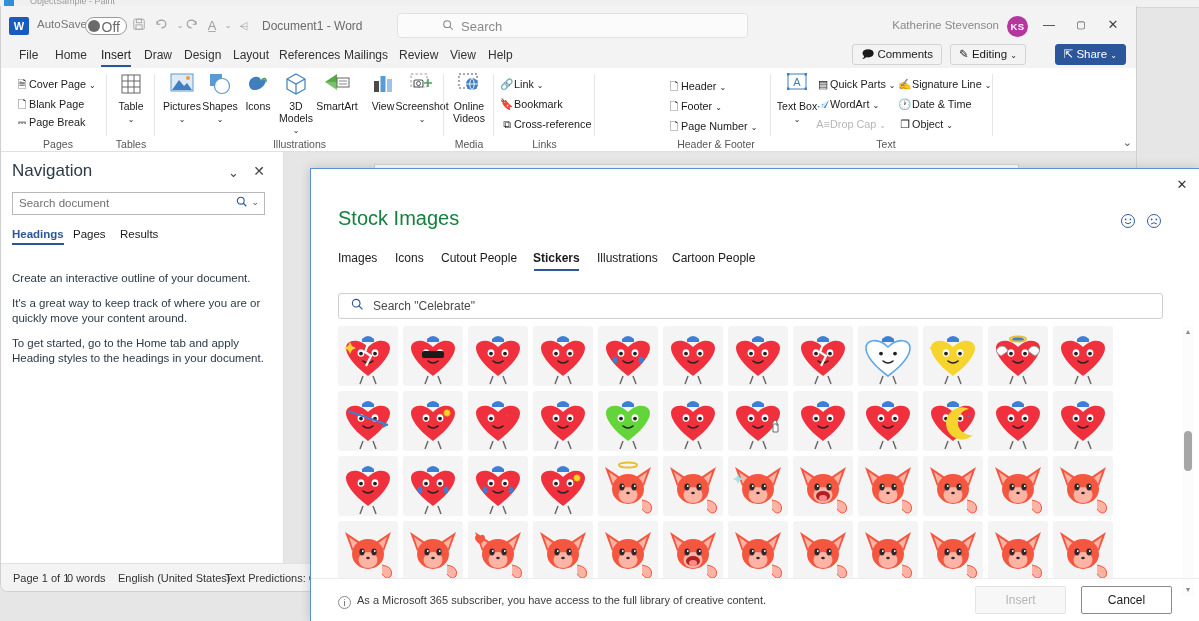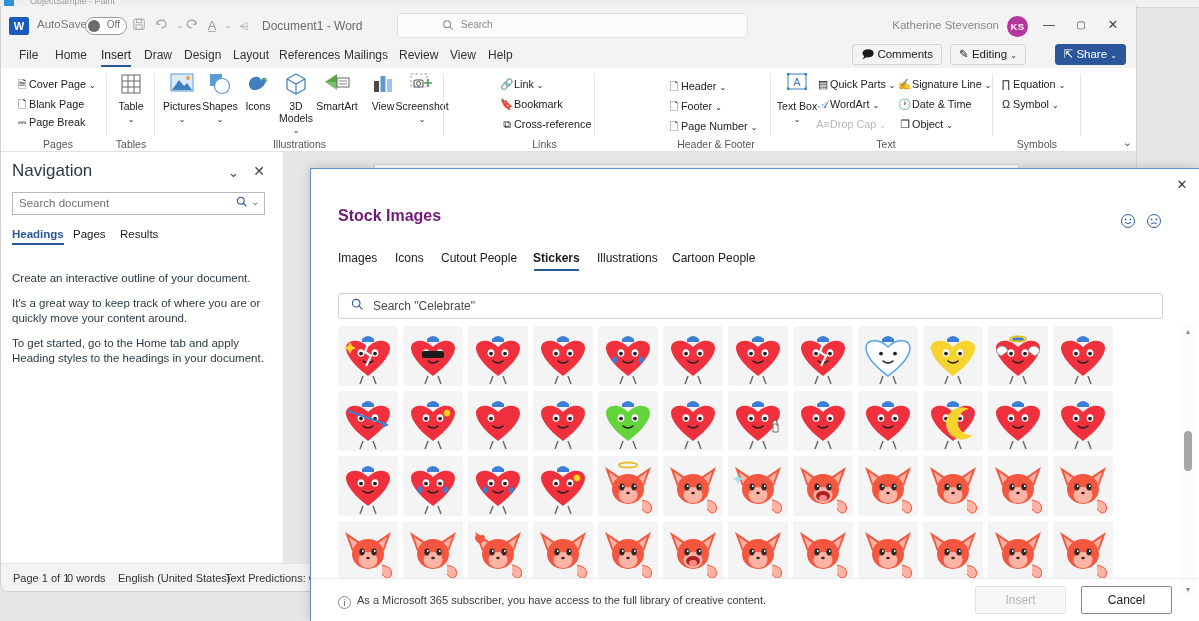--- a/index.html
+++ b/index.html
@@ -25,27 +25,27 @@
   }
 
   
   #titlebar { position:relative; height:38px; background:#f3f3f3; }
   .word-logo { position:absolute; left:8px; top:11px; width:20px; height:18px; background:#185abd; border-radius:2px;
                color:#fff; font-size:11px; font-weight:bold; text-align:center; line-height:18px; }
   .autosave { position:absolute; left:36px; top:12px; font-size:11.5px; color:#777; }
   .toggle { position:absolute; left:84px; top:11px; width:42px; height:18px; border-radius:9px; background:#fff;
             border:1px solid #9a9a9a; }
   .toggle .knob { position:absolute; left:2px; top:2px; width:12px; height:12px; border-radius:50%; background:#6b6b6b; }
-  .toggle .tlbl { position:absolute; right:6px; top:1px; font-size:10px; color:#6b6b6b; }
+  .toggle .tlbl { position:absolute; right:6px; top:1px; font-size:14px; color:#6b6b6b; }
   .tb-icon { position:absolute; top:11px; font-size:14px; color:#909090; width:18px; text-align:center; line-height:18px; }
   .doc-title { position:absolute; left:261px; top:13px; font-size:12px; color:#6a6a6a;text-align:right; }
   #search-box { position:absolute; left:396px; top:7px; width:351px; height:25px; border:1px solid #e2e2e2;
                 background:#fbfbfb; border-radius:4px; }
   #search-box .sico { position:absolute; left:44px; top:5px; font-size:12px; color:#8a8a8a; }
-  #search-box .sph { position:absolute; left:63px; top:5px; font-size:10px; color:#8a8a8a; }
+  #search-box .sph { position:absolute; left:63px; top:5px; font-size:13px; color:#8a8a8a; }
   .user-name { position:absolute; right:137px; top:13px; font-size:11.5px; color:#8a8a8a; }
   .avatar { position:absolute; right:108px; top:10px; width:21px; height:21px; border-radius:50%; background:#b5369c;
             color:#fff; font-size:9.5px; font-weight:bold; text-align:center; line-height:21px; letter-spacing:.3px;}
   .wbtn { position:absolute; top:8px; width:30px; height:22px; text-align:center; line-height:22px; font-size:12px; color:#444; }
 
   
   #ribbon-tabs { position:relative; height:24px; background:#f3f3f3; }
   .rtab { position:absolute; top:2px; height:20px; font-size:12px; color:#333; padding:2px 6px; }
   .rtab.active { color:#1b1b1b; }
   .rtab.active:after { content:""; position:absolute; left:6px; right:6px; bottom:-1px; height:2px; background:#2b579a; }
@@ -90,21 +90,21 @@
   
   #statusbar { position:absolute; left:0; right:0; bottom:0; height:28px; background:#f3f3f3; border-top:1px solid #e2e2e2; }
   .sb { position:absolute; top:8px; font-size:11px; color:#333; white-space:nowrap; }
 
   
   #dialog { position:absolute; left:310px; top:168px; width:889px; height:453px;
             background:#fff; border:1px solid #5b8fd1; border-right:none; border-bottom:none;
             box-shadow:0 0 10px rgba(0,0,0,.18); }
   #dlg-close { position:absolute; right:6px; top:6px; width:22px; height:20px; text-align:center; line-height:20px;
                font-size:13px; color:#333; }
-  #dlg-title { position:absolute; left:27px; top:38px; font-size:16px; color:#701a75; font-weight:bold; }
+  #dlg-title { position:absolute; left:27px; top:38px; font-size:20px; color:#15803d; font-weight:normal; }
   .react { position:absolute; top:44px; font-size:15px; color:#2b579a; }
   .dtab { position:absolute; top:82px; font-size:12px; color:#1b1b1b; padding-bottom:6px; }
   .dtab.active { font-weight:bold; }
   .dtab.active:after { content:""; position:absolute; left:1px; right:1px; bottom:0; height:2px; background:#2b579a; }
   #dlg-search { position:absolute; left:27px; top:124px; width:825px; height:26px; border:1px solid #cfcfcf; border-radius:3px; background:#fff; }
   #dlg-search .dsi { position:absolute; left:12px; top:4px; font-size:12px; color:#2b579a; }
   #dlg-search .dsp { position:absolute; left:34px; top:5px; font-size:12px; color:#4a4a4a; }
 
   #grid-wrap { position:absolute; left:27px; top:157px; width:825px; height:253px; overflow:hidden; }
   #grid { position:relative; display:flex; flex-wrap:wrap; gap:5px; }
@@ -315,20 +315,34 @@
               <circle cx="9.5" cy="11.5" r="2" fill="none" stroke="#555" stroke-width="1"></circle>
               <path d="M19 7 L19 15 M15 11 L23 11" stroke="#4aa05a" stroke-width="1.6"></path>
             </svg>
         </span>
         <span>Screenshot</span><br><span style="font-size:8px">⌄</span>
       </div>
       <div class="glabel">Illustrations</div>
       <div class="sep"></div>
     </div>
 
+    <div class="grp" style="left:443px; width:50px">
+      <div class="bigbtn" style="left:2px">
+        <span class="ic">
+          <svg class="ctr" width="24" height="22" viewBox="0 0 24 22">
+              <rect x="2" y="2" width="18" height="14" fill="none" stroke="#555" stroke-width="1" stroke-dasharray="2 2"></rect>
+              <circle cx="15" cy="12" r="6" fill="#3f7fbf"></circle>
+              <path d="M9 12 h12 M15 6 a9 9 0 0 1 0 12 a9 9 0 0 1 0 -12" fill="none" stroke="#fff" stroke-width=".9"></path>
+            </svg>
+        </span>
+        <span>Online Videos</span>
+      </div>
+      <div class="glabel">Media</div>
+      <div class="sep"></div>
+    </div>
 
     <div class="grp" style="left:493px; width:101px">
       <div class="smitem" style="left:6px; top:10px">
         <span class="ic">🔗</span><span>Link</span> <span style="font-size:8px">⌄</span>
       </div>
       <div class="smitem" style="left:6px; top:30px">
         <span class="ic">🔖</span><span>Bookmark</span>
       </div>
       <div class="smitem" style="left:6px; top:50px">
         <span class="ic">⧉</span><span>Cross-reference</span>
@@ -381,30 +395,20 @@
       <div class="smitem" style="left:127px; top:30px">
         <span class="ic">🕐</span><span>Date &amp; Time</span>
       </div>
       <div class="smitem" style="left:127px; top:50px">
         <span class="ic">❐</span><span>Object</span> <span style="font-size:8px">⌄</span>
       </div>
       <div class="glabel" style="left:30px; width:170px">Text</div>
       <div class="sep"></div>
     </div>
 
-    <div class="grp" style="left:992px; width:88px">
-      <div class="smitem" style="left:6px; top:10px">
-        <span class="ic">∏</span><span>Equation</span> <span style="font-size:8px">⌄</span>
-      </div>
-      <div class="smitem" style="left:6px; top:30px">
-        <span class="ic">Ω</span><span>Symbol</span> <span style="font-size:8px">⌄</span>
-      </div>
-      <div class="glabel">Symbols</div>
-      <div class="sep"></div>
-    </div>
 
     <div class="cv">⌄</div>
   </div>
 
   <div id="navpane">
     <div class="nav-title">Navigation</div>
     <div class="nav-chev">⌄</div>
     <div class="nav-x">✕</div>
     <div id="nav-search">
       <span class="nph">Search document</span>

